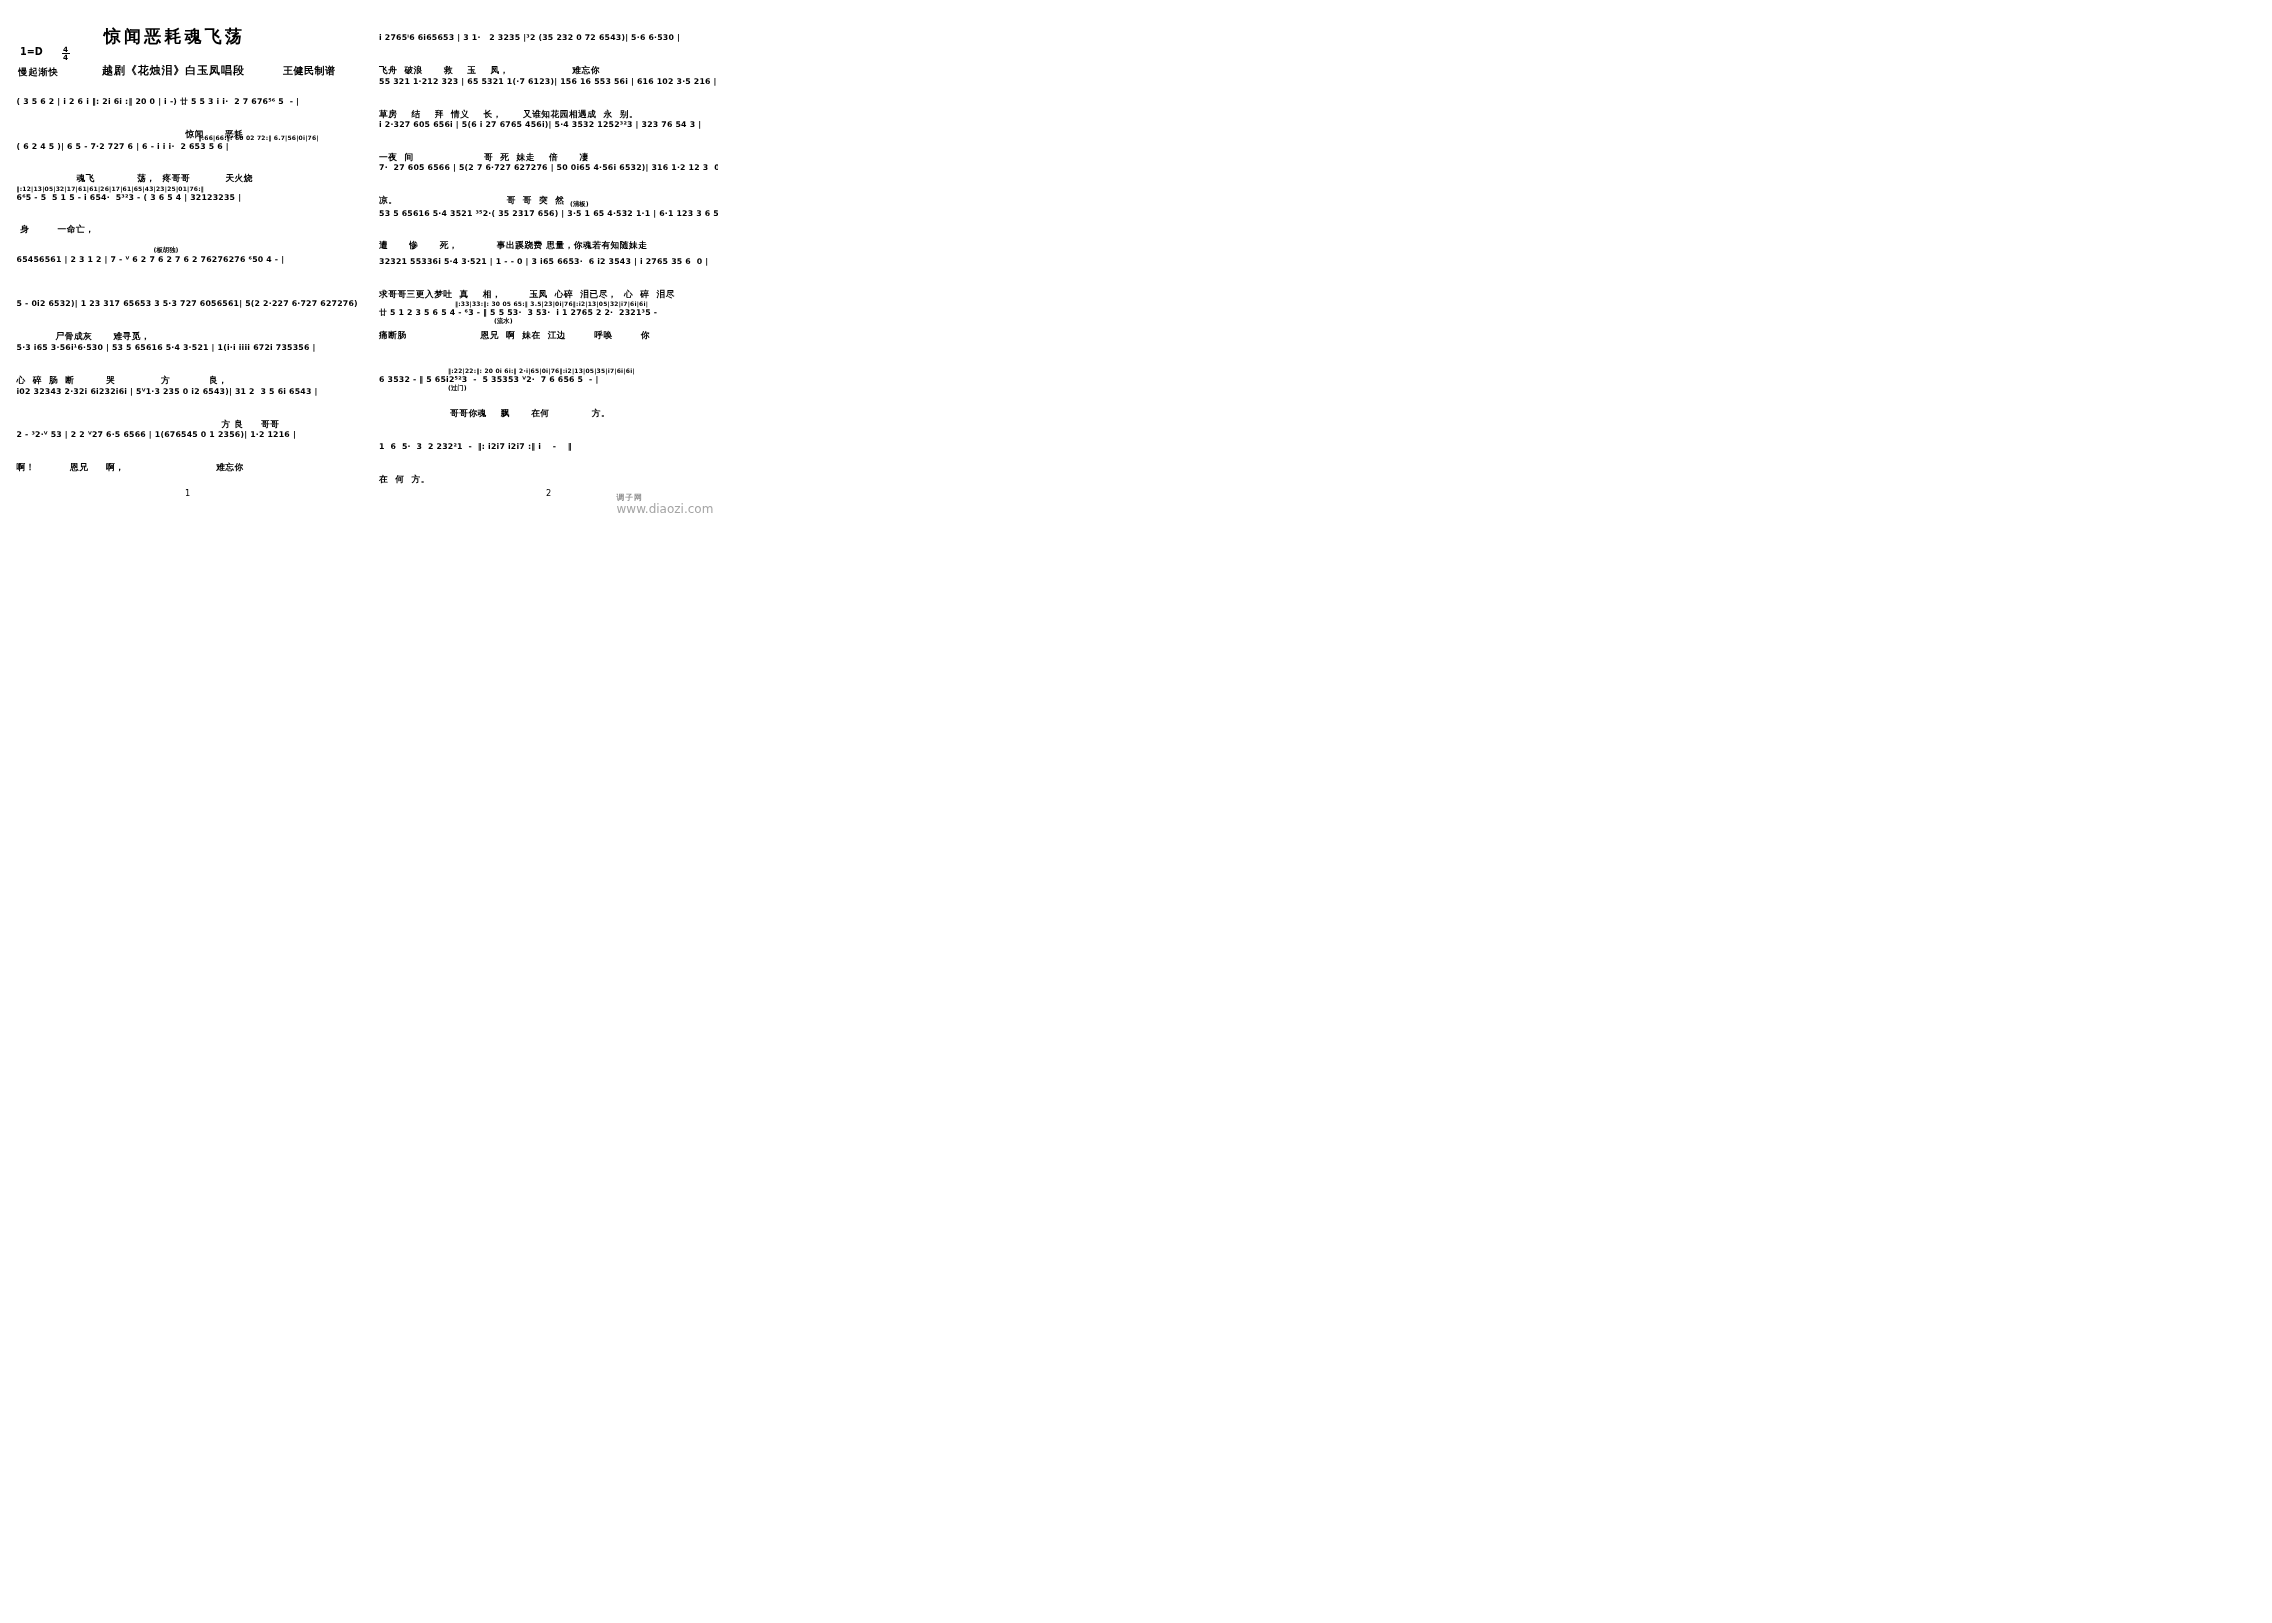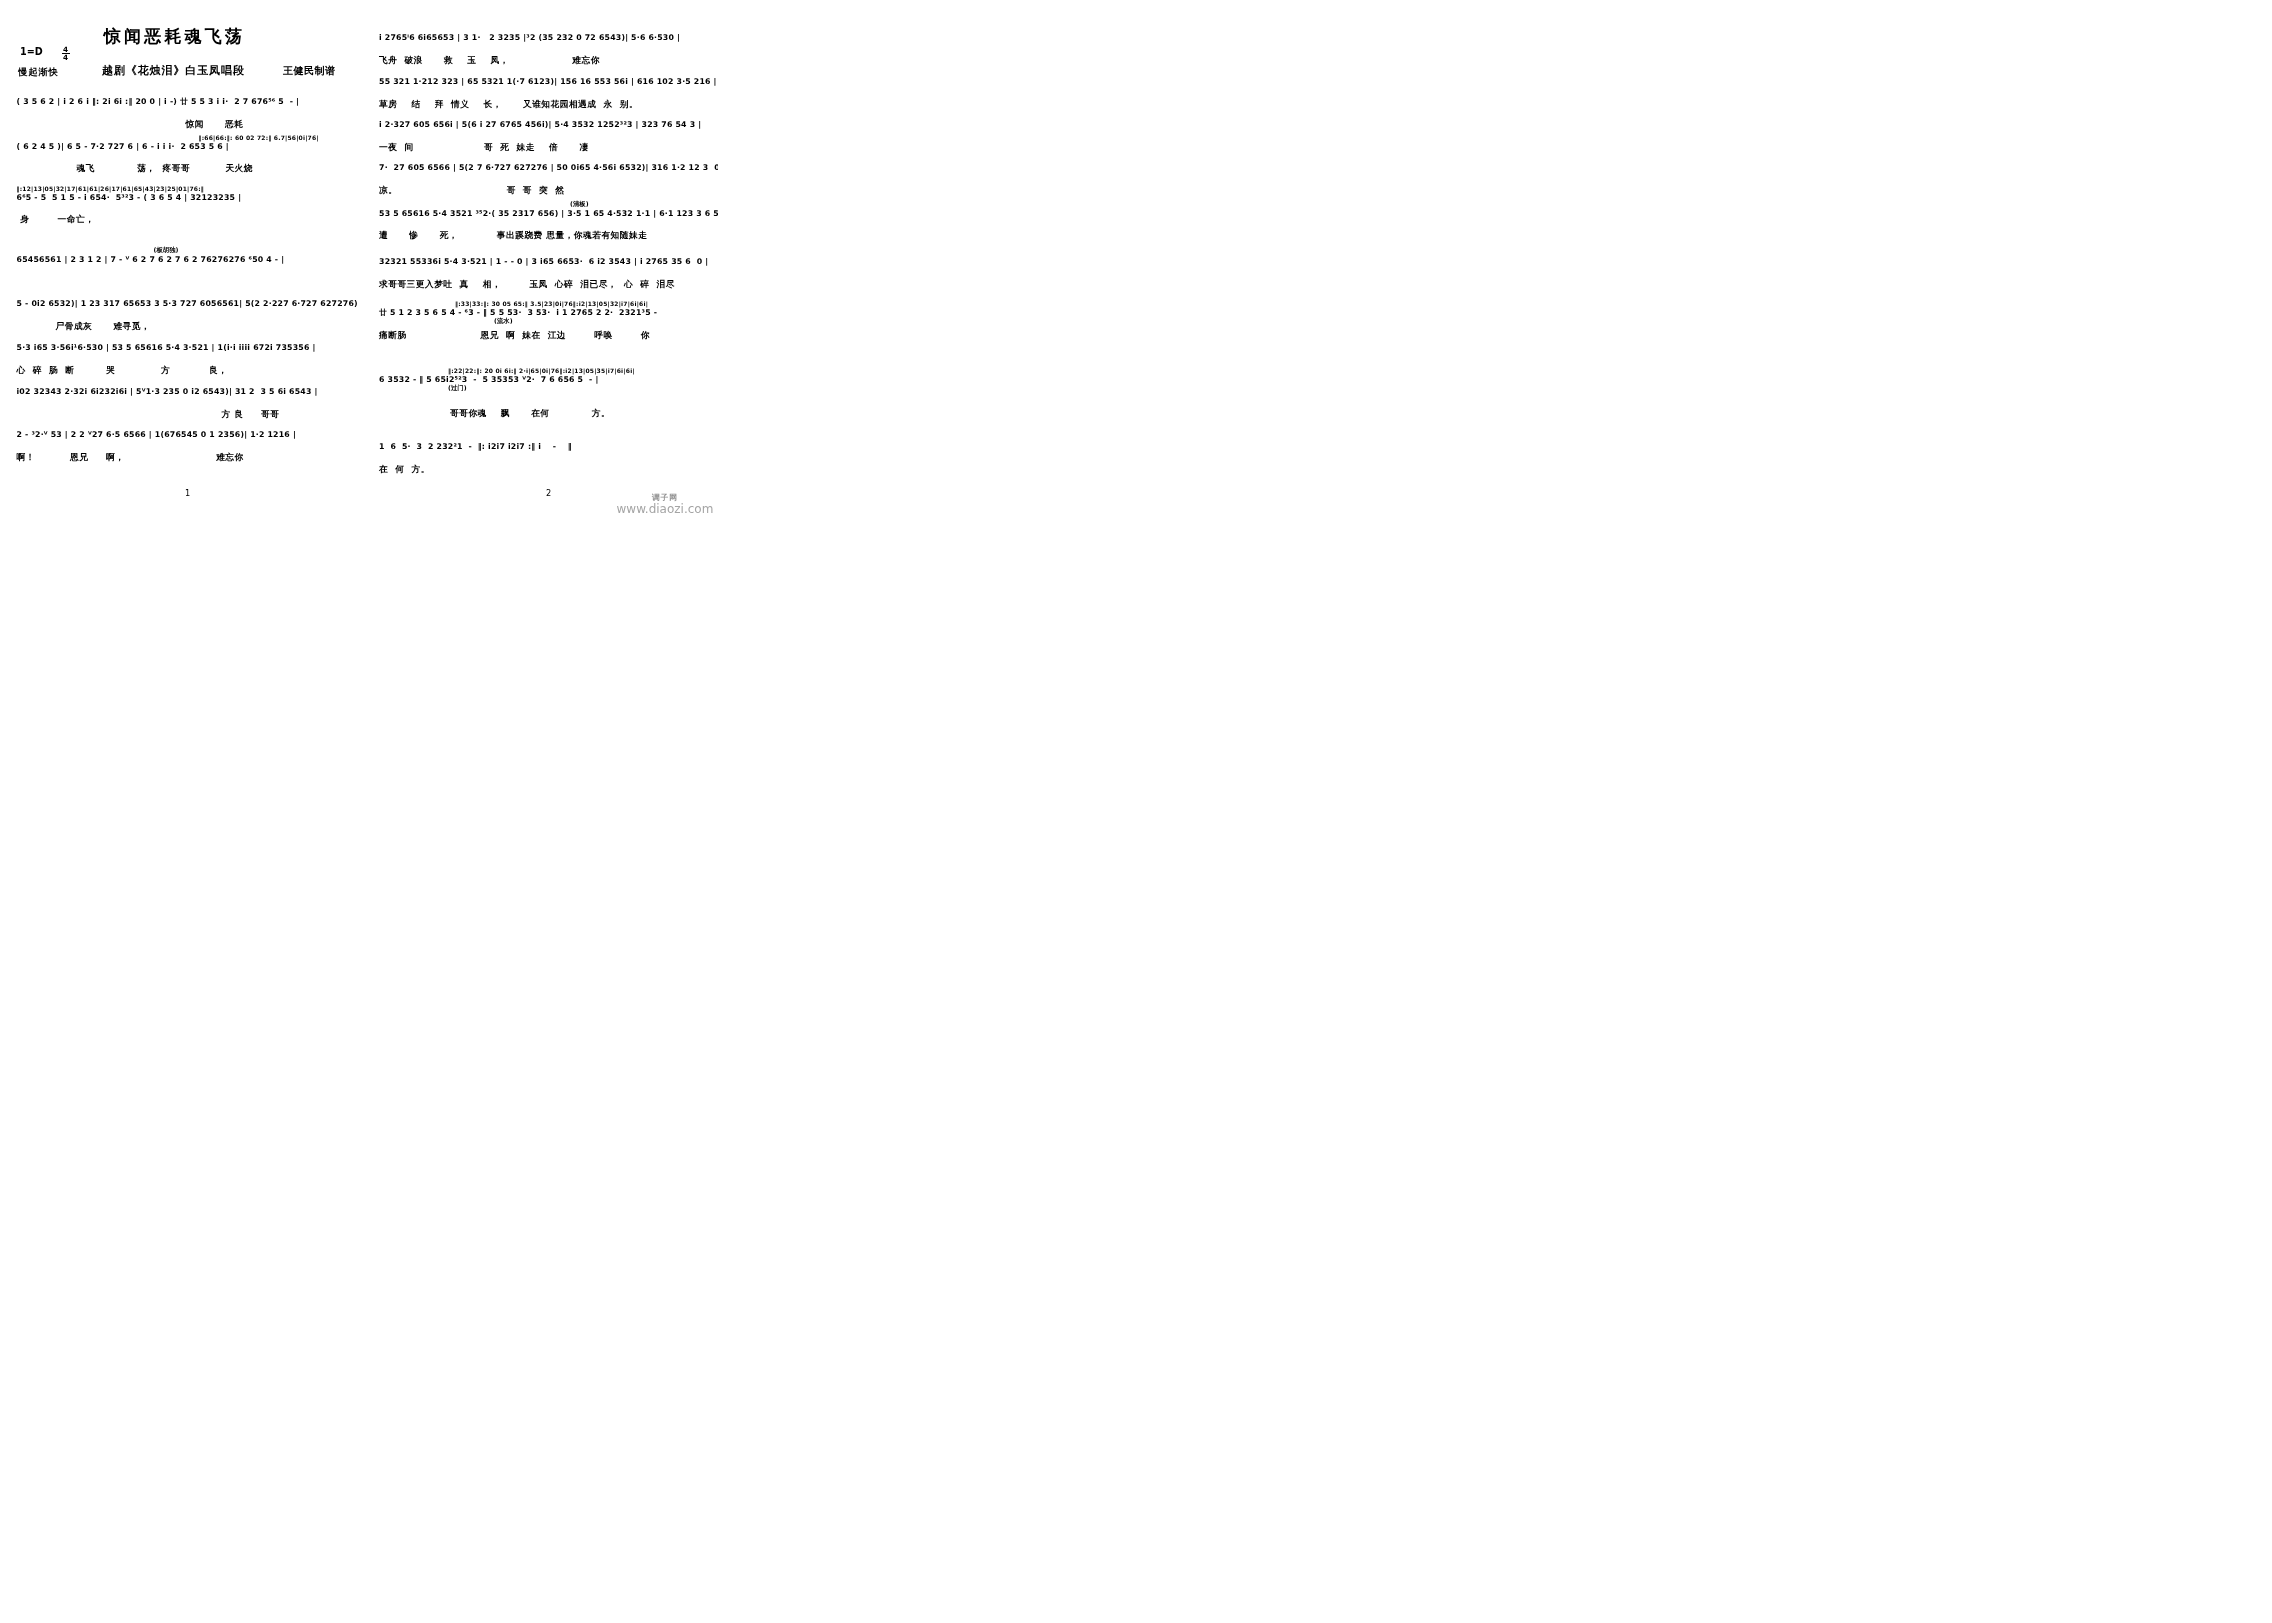--- a/index.html
+++ b/index.html
@@ -13,24 +13,24 @@
   .ts .tnum{padding:0 1.4px;}
   .ts .tnum:first-child{border-bottom:0.9px solid #000;}
   .tempo{position:absolute;left:18.3px;top:66px;font-size:9.2px;font-weight:bold;letter-spacing:0.9px;}
   .subtitle{position:absolute;left:102px;top:63px;font-size:11px;font-weight:bold;letter-spacing:0.9px;}
   .composer{position:absolute;left:283px;top:64px;font-size:10px;font-weight:bold;letter-spacing:0.5px;}
   
   .sys{position:absolute;width:340px;}
   .pre{font-size:6px;font-weight:bold;white-space:pre;letter-spacing:0.2px;margin-bottom:0.9px;}
   .notes{font-size:7.8px;font-weight:bold;white-space:pre;letter-spacing:0.2px;line-height:1.35;}
   .ann{font-size:6.4px;font-weight:bold;white-space:pre;line-height:1.2;}
-  .lyrics{font-size:8.7px;font-weight:bold;white-space:pre;margin-top:11px;letter-spacing:0.5px;}
+  .lyrics{font-size:8.7px;font-weight:bold;white-space:pre;margin-top:21px;letter-spacing:0.5px;}
   .pgnum{position:absolute;font-size:8.2px;}
   
-  .watermark{position:absolute;right:4.6px;top:494px;text-align:center;
+  .watermark{position:absolute;right:4.6px;top:494px;text-align:left;
              color:#8f8f8f;line-height:1.15;}
   .wm-name{font-size:7.8px;font-weight:bold;letter-spacing:0.9px;}
   .wm-url{font-size:12px;font-weight:normal;color:#a5a5a5;}
 </style>
 </head>
 <body>
 
 <div class="sheet">
 
   <div class="title">惊闻恶耗魂飞荡</div>

